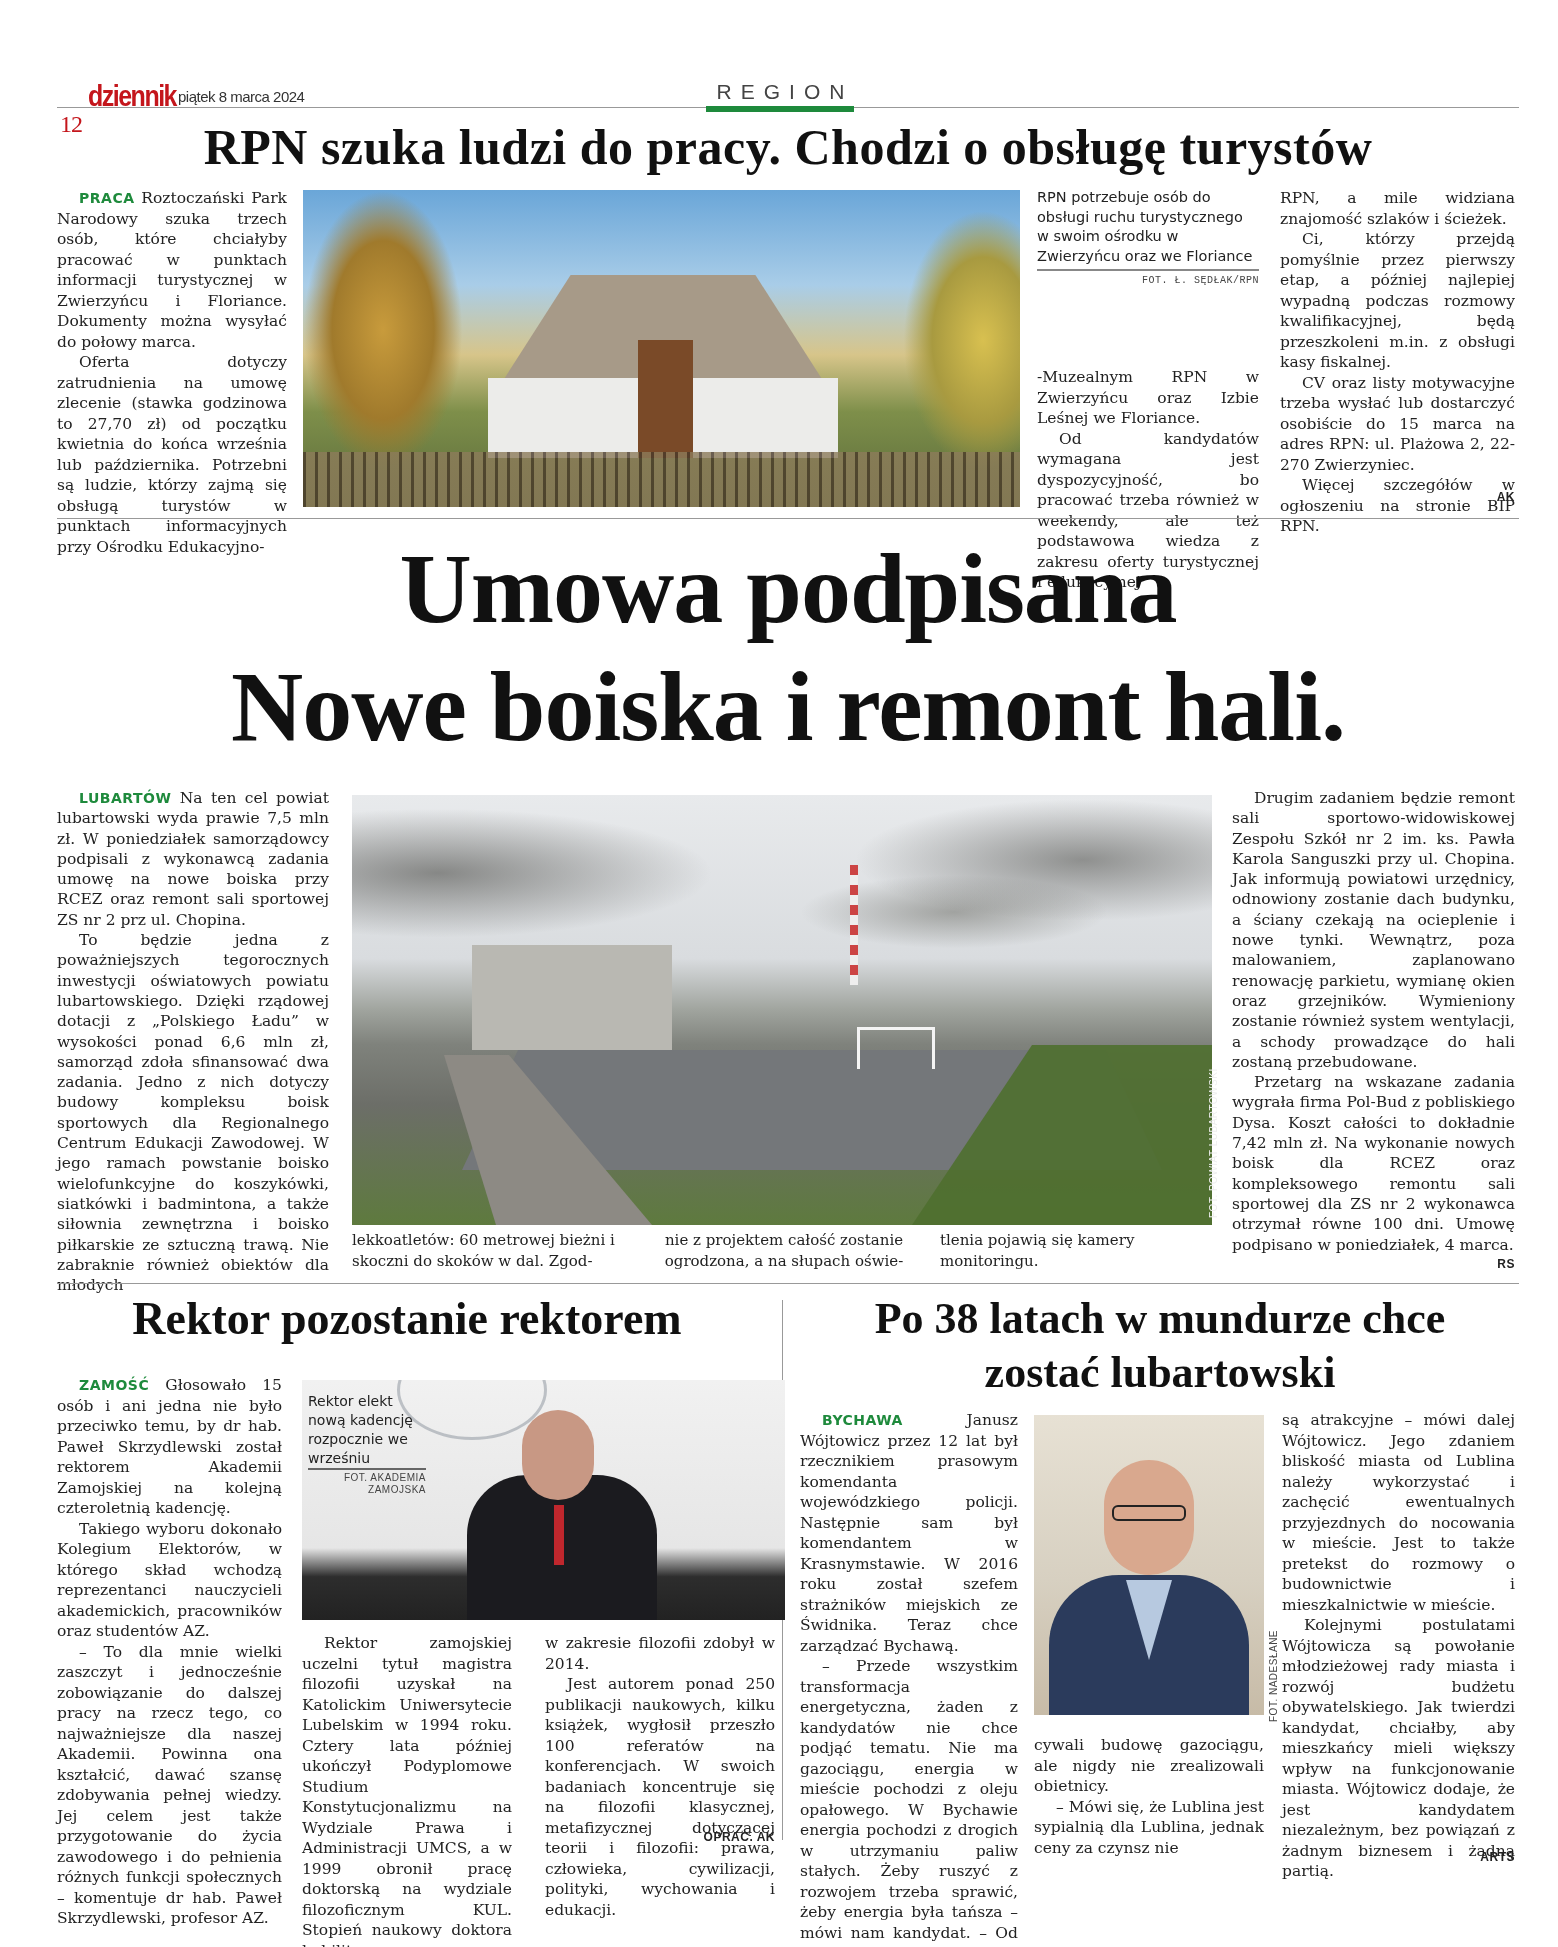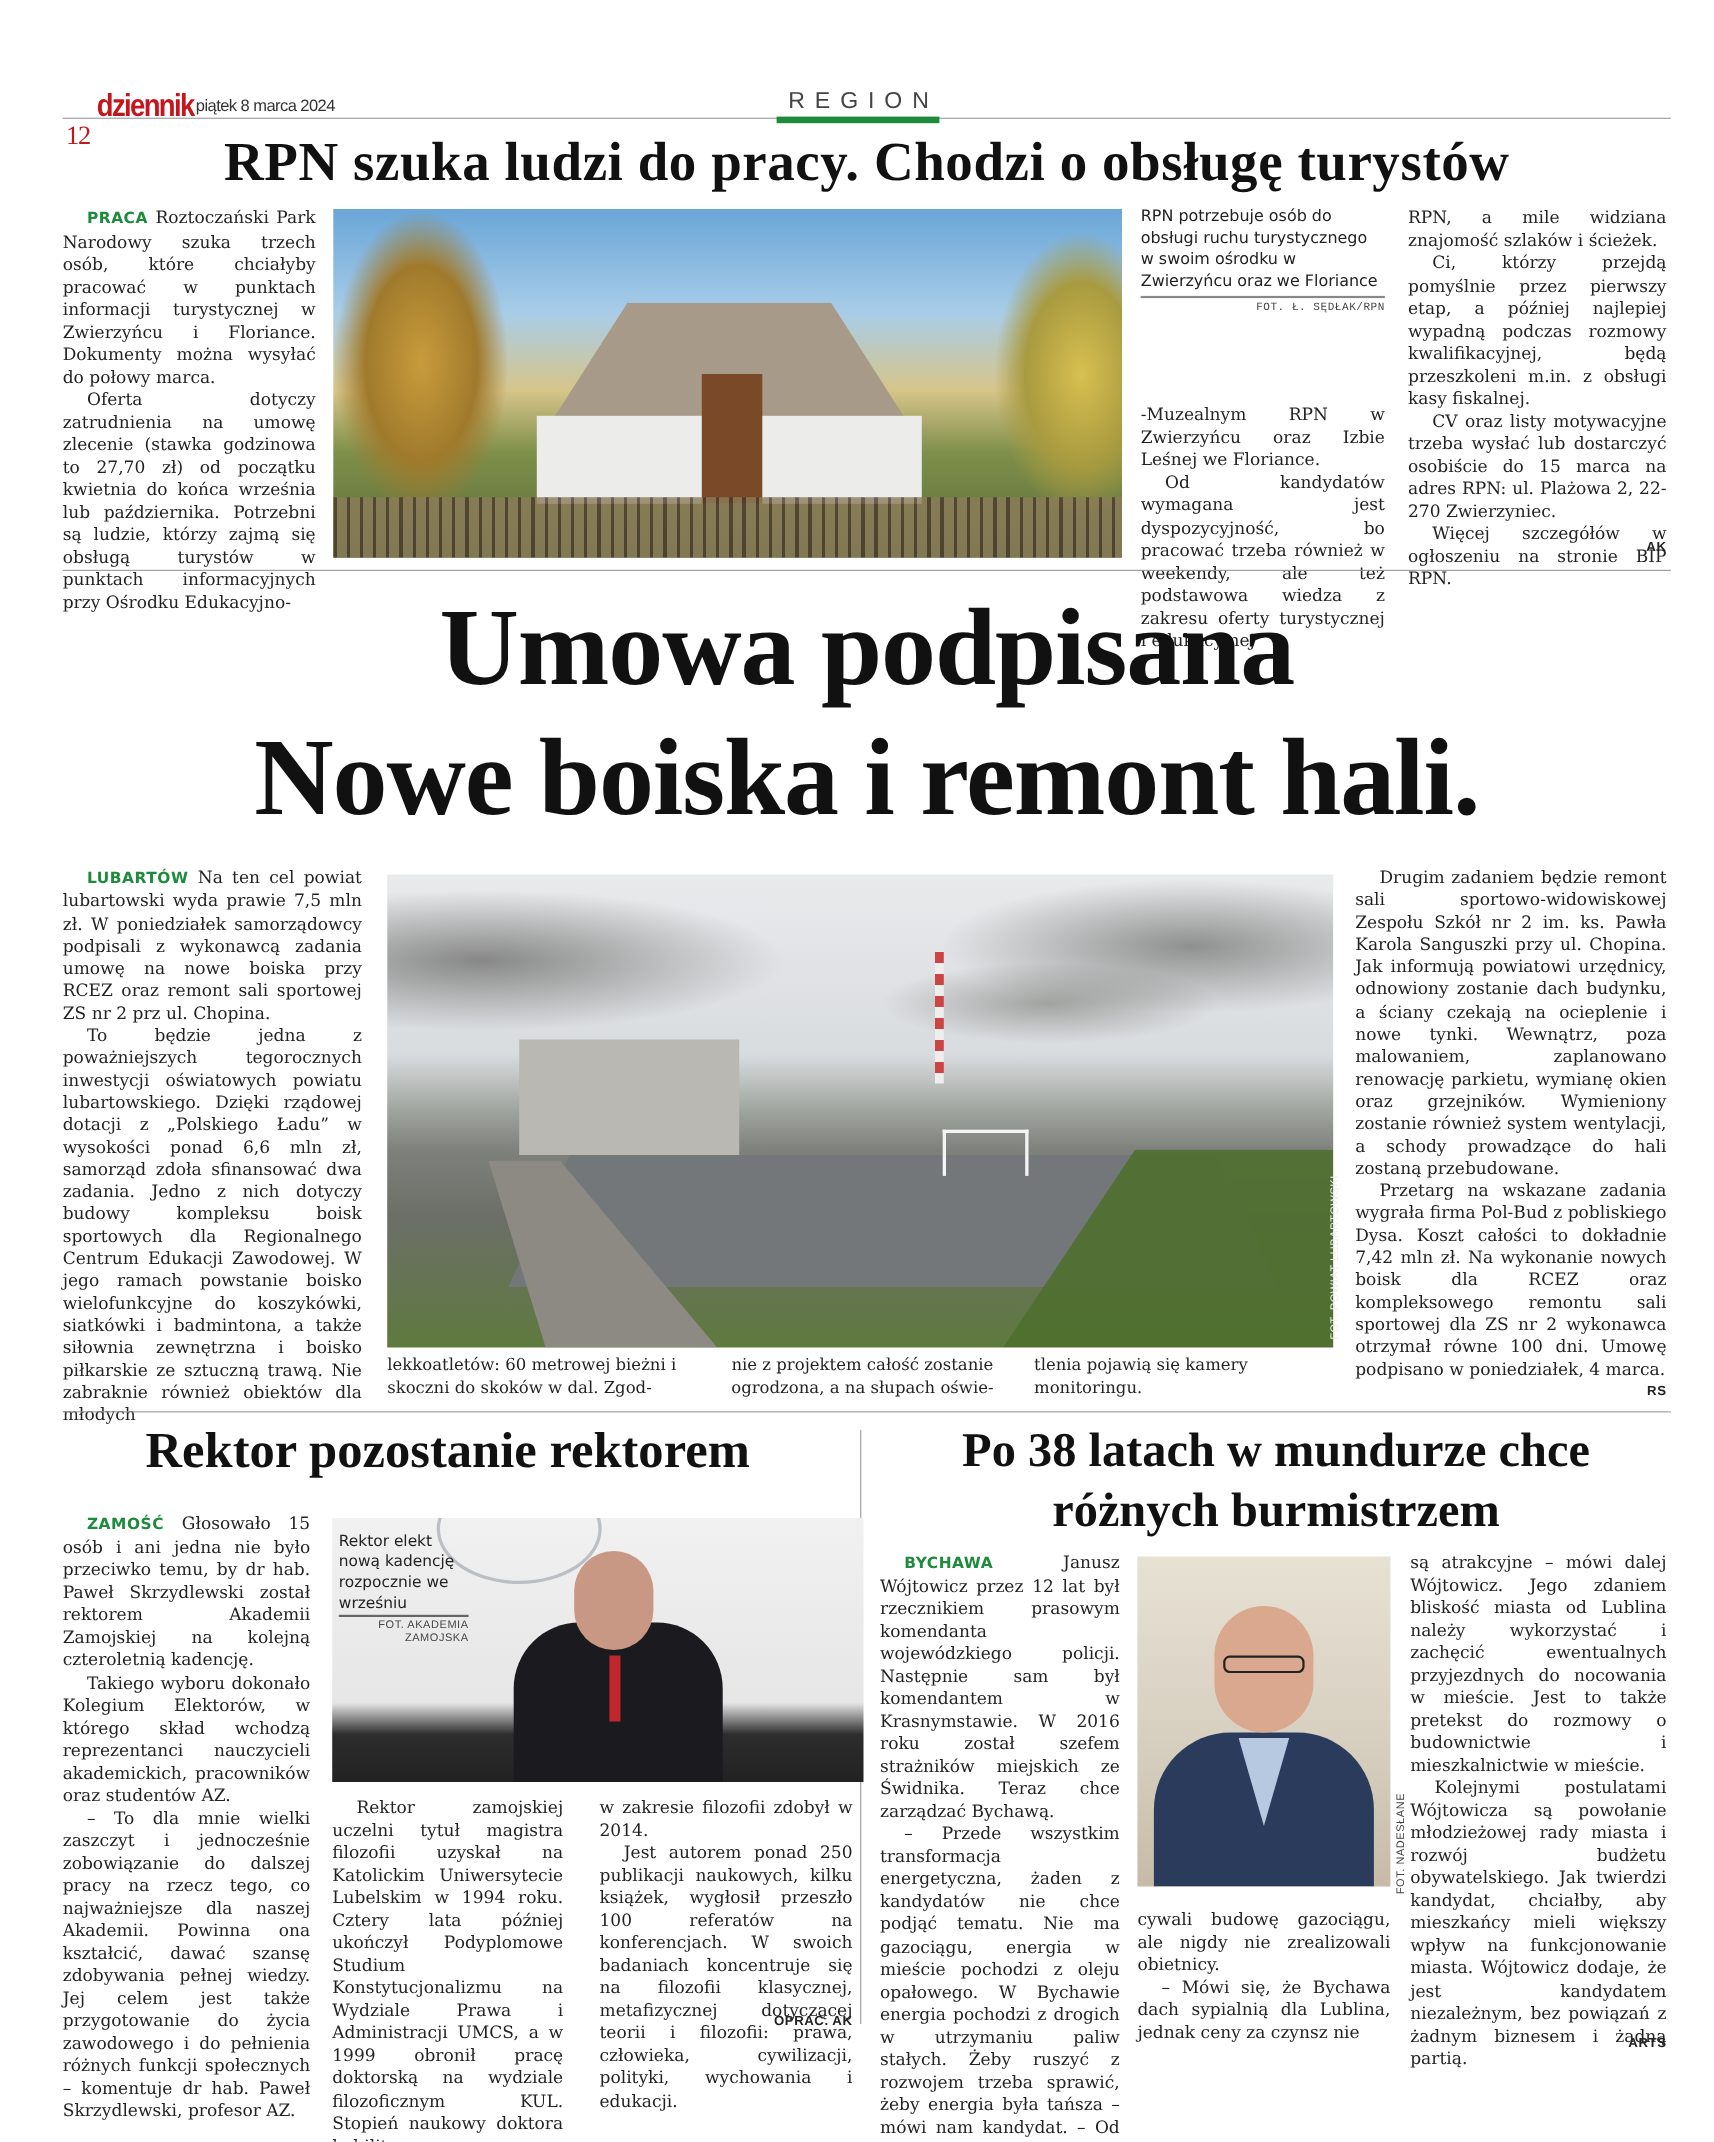--- a/index.html
+++ b/index.html
@@ -186,38 +186,38 @@
   <p>Rektor zamojskiej uczelni tytuł magistra filozofii uzyskał na Katolickim Uniwersytecie Lubelskim w 1994 roku. Cztery lata później ukończył Podyplomowe Studium Konstytucjonalizmu na Wydziale Prawa i Administracji UMCS, a w 1999 obronił pracę doktorską na wydziale filozoficznym KUL. Stopień naukowy doktora habilitowanego</p>
 </div>
 <div class="abs col" style="left:545px; top:1633px; width:230px;">
   <p style="text-indent:0">w zakresie filozofii zdobył w 2014.</p>
   <p>Jest autorem ponad 250 publikacji naukowych, kilku książek, wygłosił przeszło 100 referatów na konferencjach. W swoich badaniach koncentruje się na filozofii klasycznej, metafizycznej dotyczącej teorii i filozofii: prawa, człowieka, cywilizacji, polityki, wychowania i edukacji.</p>
 </div>
 <div class="abs sig" style="left:680px; top:1830px; width:95px;">OPRAC. AK</div>
 
 <div class="abs hl h4">
   <div>Po 38 latach w mundurze chce</div>
-  <div>różnych burmistrzem</div>
+  <div>zostać lubartowski</div>
 </div>
 
 <div class="abs col" style="left:800px; top:1410px; width:218px;">
   <p><span class="kicker">BYCHAWA</span> <span>Janusz Wójtowicz przez 12 lat był rzecznikiem prasowym komendanta wojewódzkiego policji. Następnie sam był komendantem w Krasnymstawie. W 2016 roku został szefem strażników miejskich ze Świdnika. Teraz chce zarządzać Bychawą.</span></p>
   <p>– Przede wszystkim transformacja energetyczna, żaden z kandydatów nie chce podjąć tematu. Nie ma gazociągu, energia w mieście pochodzi z oleju opałowego. W Bychawie energia pochodzi z drogich w utrzymaniu paliw stałych. Żeby ruszyć z rozwojem trzeba sprawić, żeby energia była tańsza – mówi nam kandydat. – Od lat kandydaci obie-</p>
 </div>
 
 <div class="abs photo photo-candidate">
   <div class="abs cand-body"></div>
   <div class="abs cand-shirt"></div>
   <div class="abs cand-head"></div>
   <div class="abs cand-glasses"></div>
 </div>
 <div class="abs credit credit-v" style="left:1268px; top:1722px;">FOT. NADESŁANE</div>
 
 <div class="abs col" style="left:1034px; top:1735px; width:230px;">
   <p style="text-indent:0">cywali budowę gazociągu, ale nigdy nie zrealizowali obietnicy.</p>
-  <p>– Mówi się, że Bychawa dach sypialnią dla Lublina, jednak ceny za czynsz nie</p>
+  <p>– Mówi się, że Lublina jest sypialnią dla Lublina, jednak ceny za czynsz nie</p>
 </div>
 
 <div class="abs col" style="left:1282px; top:1410px; width:233px;">
   <p style="text-indent:0">są atrakcyjne – mówi dalej Wójtowicz. Jego zdaniem bliskość miasta od Lublina należy wykorzystać i zachęcić ewentualnych przyjezdnych do nocowania w mieście. Jest to także pretekst do rozmowy o budownictwie i mieszkalnictwie w mieście.</p>
   <p>Kolejnymi postulatami Wójtowicza są powołanie młodzieżowej rady miasta i rozwój budżetu obywatelskiego. Jak twierdzi kandydat, chciałby, aby mieszkańcy mieli większy wpływ na funkcjonowanie miasta. Wójtowicz dodaje, że jest kandydatem niezależnym, bez powiązań z żadnym biznesem i żadną partią.</p>
 </div>
 <div class="abs sig" style="left:1440px; top:1850px; width:75px;">ARTS</div>
 
 </body></html>

